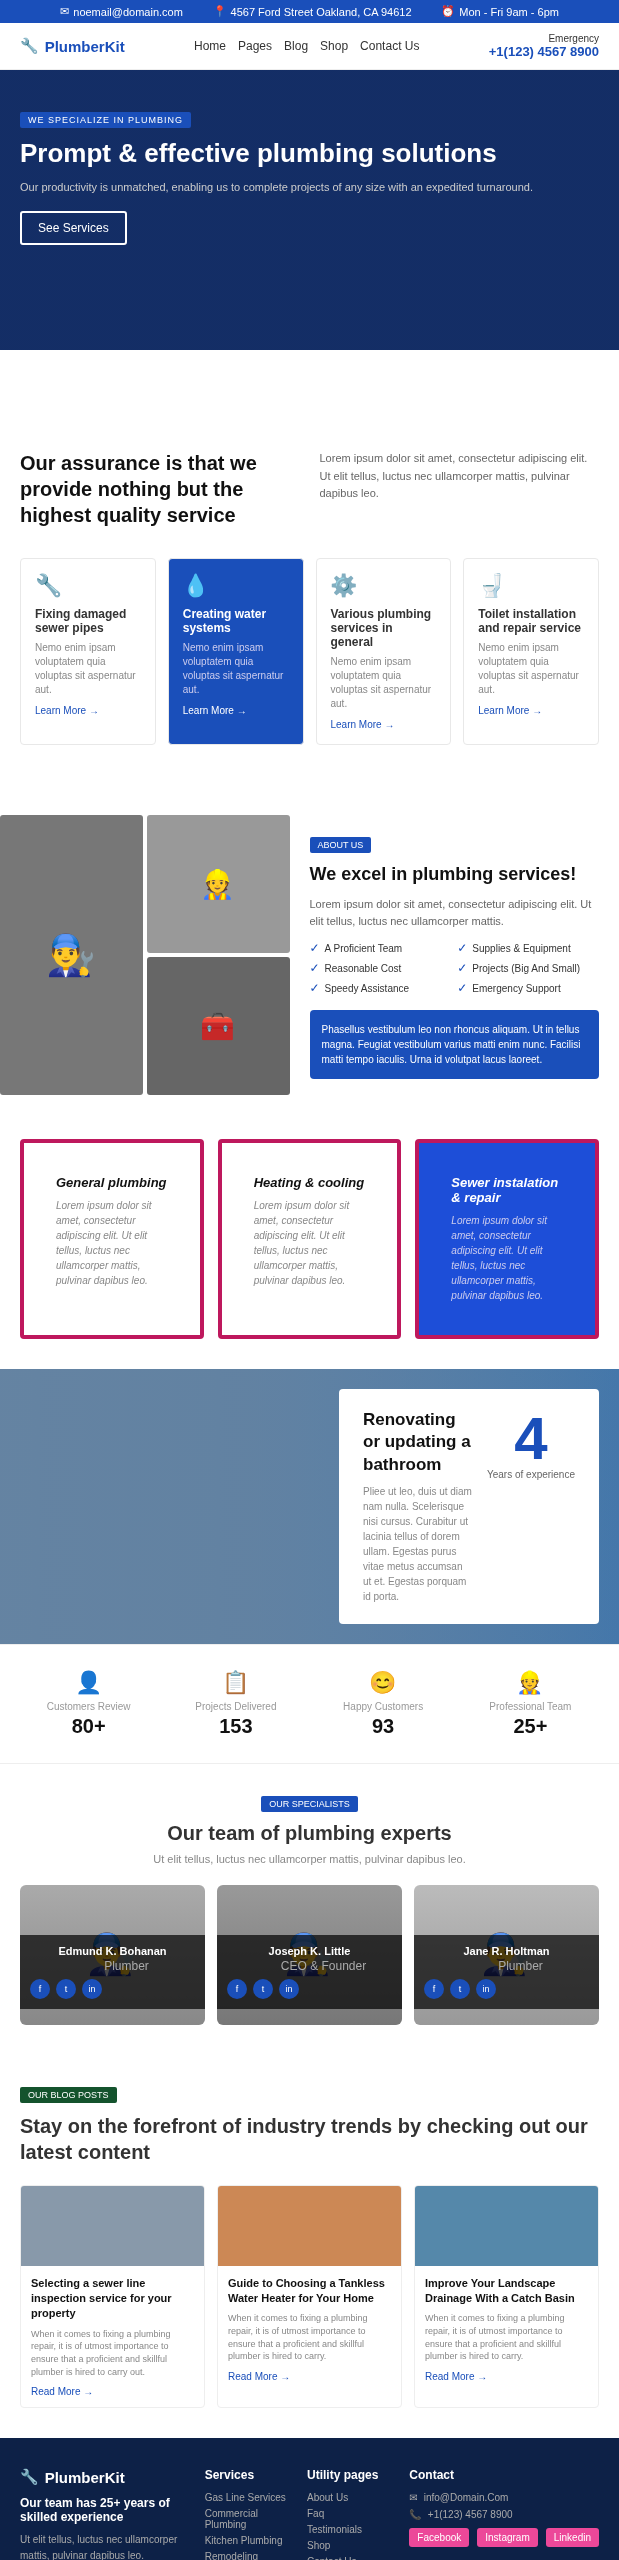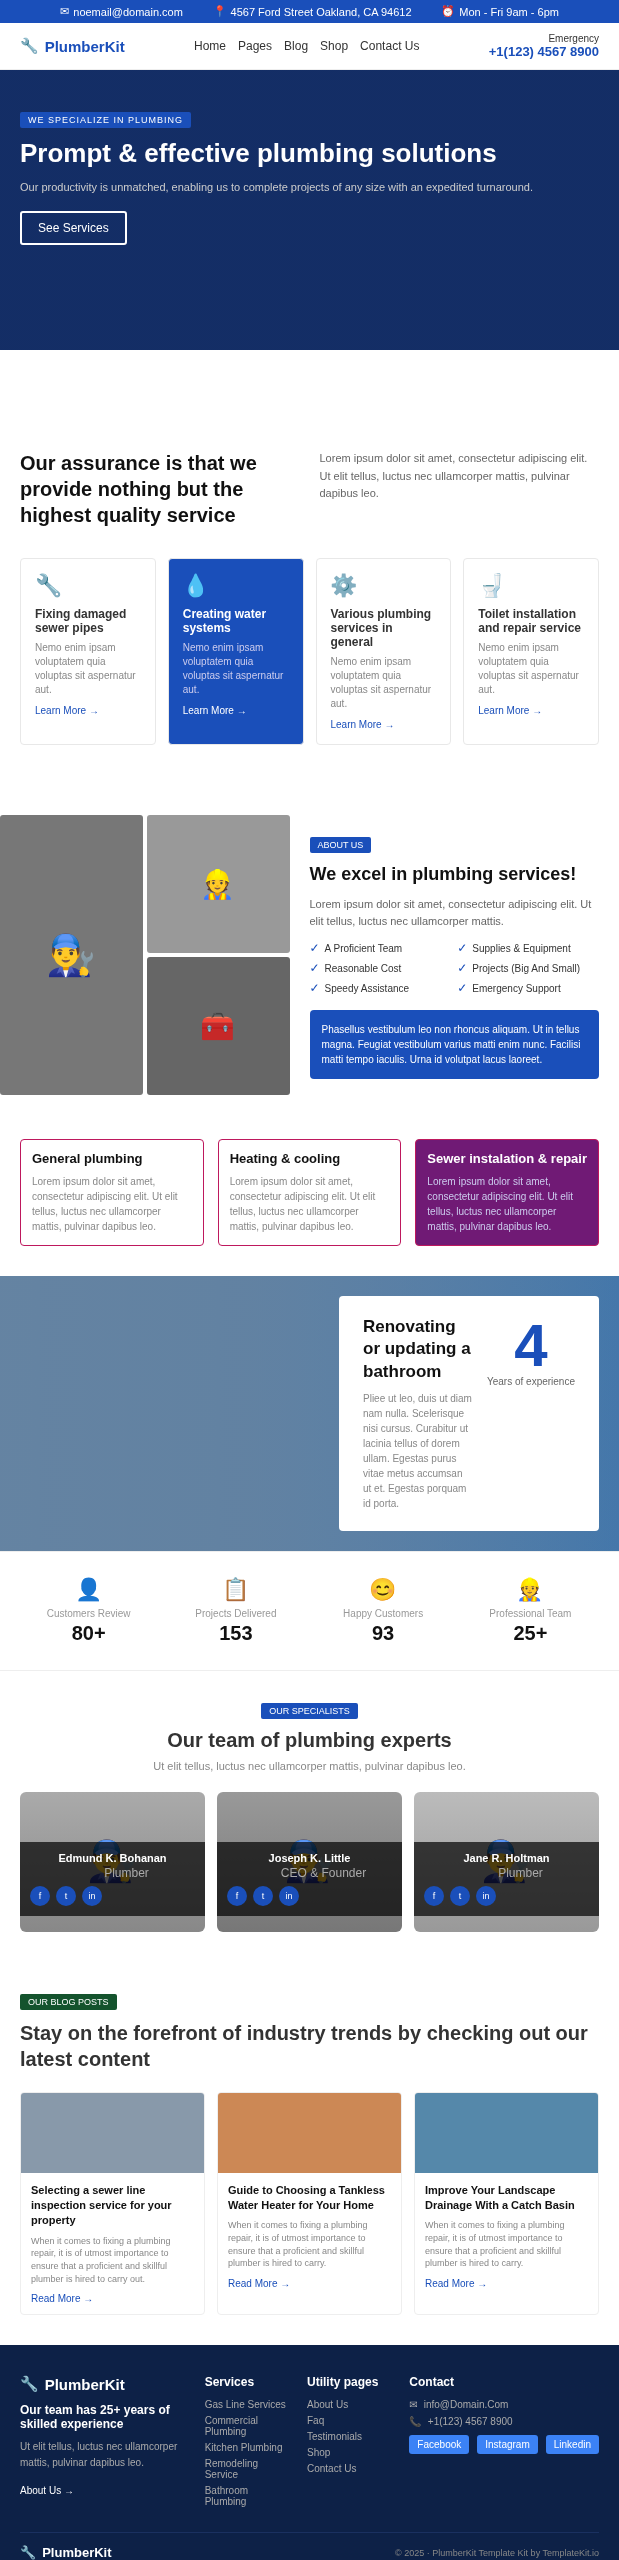--- a/index.html
+++ b/index.html
@@ -56,22 +56,22 @@
     .excel-content h2 { font-size: 18px; font-weight: bold; color: #111; margin-bottom: 10px; line-height: 1.3; }
     .excel-content p { font-size: 11px; color: #666; margin-bottom: 12px; line-height: 1.5; }
     .features-list { display: grid; grid-template-columns: 1fr 1fr; gap: 6px; margin-bottom: 15px; }
     .feature-item { font-size: 10px; color: #333; display: flex; align-items: center; gap: 5px; }
     .feature-item .check { color: #1a4fba; font-size: 12px; }
     .testimonial-box { background: #1a4fba; color: #fff; padding: 12px; border-radius: 4px; font-size: 10px; line-height: 1.5; }
 
     
     .services-section { padding: 30px 20px; }
     .services-row { display: grid; grid-template-columns: repeat(3, 1fr); gap: 14px; }
-    .svc-card { border: 1px solid #be185d; padding: 11px; border-radius: 4px; }
-    .svc-card.dark { background: #701a75; color: #fff; }
+    .svc-card { border: 4px solid #be185d; padding: 32px; border-radius: 4px; font-style: italic; }
+    .svc-card.dark { background: #1d4ed8; color: #fff; }
     .svc-card h3 { font-size: 13px; font-weight: bold; margin-bottom: 8px; color: #111; }
     .svc-card.dark h3 { color: #fff; }
     .svc-card p { font-size: 10px; color: #888; line-height: 1.5; }
     .svc-card.dark p { color: #cce; }
 
     
     .renovating-section { position: relative; background: #888; min-height: 200px; display: flex; align-items: center; justify-content: flex-end; overflow: hidden; }
     .renov-bg { position: absolute; left: 0; top: 0; width: 100%; height: 100%; background: linear-gradient(to right, rgba(100,130,160,0.8) 40%, transparent 100%); }
     .renov-content { position: relative; background: #fff; padding: 20px 24px; margin: 20px; border-radius: 4px; width: 260px; display: flex; gap: 15px; align-items: flex-start; }
     .renov-text h2 { font-size: 17px; font-weight: bold; color: #111; margin-bottom: 8px; line-height: 1.3; }
@@ -122,21 +122,21 @@
     .footer { background: #0d2147; color: #ccc; padding: 30px 20px 15px; }
     .footer-top { display: grid; grid-template-columns: 2fr 1fr 1fr 1.5fr; gap: 20px; margin-bottom: 20px; }
     .footer-logo { display: flex; align-items: center; gap: 6px; color: #fff; font-weight: bold; font-size: 15px; margin-bottom: 10px; }
     .footer-about p { font-size: 10px; color: #aaa; line-height: 1.6; margin-bottom: 10px; }
     .footer-about a { font-size: 10px; color: #fff; }
     .footer-col h4 { font-size: 12px; font-weight: bold; color: #fff; margin-bottom: 10px; }
     .footer-col ul { list-style: none; }
     .footer-col ul li { font-size: 10px; color: #aaa; margin-bottom: 5px; cursor: pointer; }
     .contact-item { font-size: 10px; color: #aaa; margin-bottom: 6px; display: flex; align-items: center; gap: 6px; }
     .social-row { display: flex; gap: 8px; margin-top: 8px; }
-    .soc-btn { background: #3b82f6; color: #fff; padding: 4px 8px; border-radius: 3px; font-size: 10px; cursor: pointer; }
+    .soc-btn { background: #ec4899; color: #fff; padding: 4px 8px; border-radius: 3px; font-size: 10px; cursor: pointer; }
     .footer-bottom { border-top: 1px solid #1a3060; padding-top: 12px; display: flex; align-items: center; justify-content: space-between; }
     .footer-bottom-logo { display: flex; align-items: center; gap: 6px; color: #fff; font-weight: bold; font-size: 13px; }
     .footer-copy { font-size: 9px; color: #888; }
 
     .person-silhouette { width: 100%; height: 100%; display: flex; align-items: center; justify-content: center; font-size: 40px; color: #ccc; }
   </style>
 </head>
 <body>
 
 <div class="topbar">

